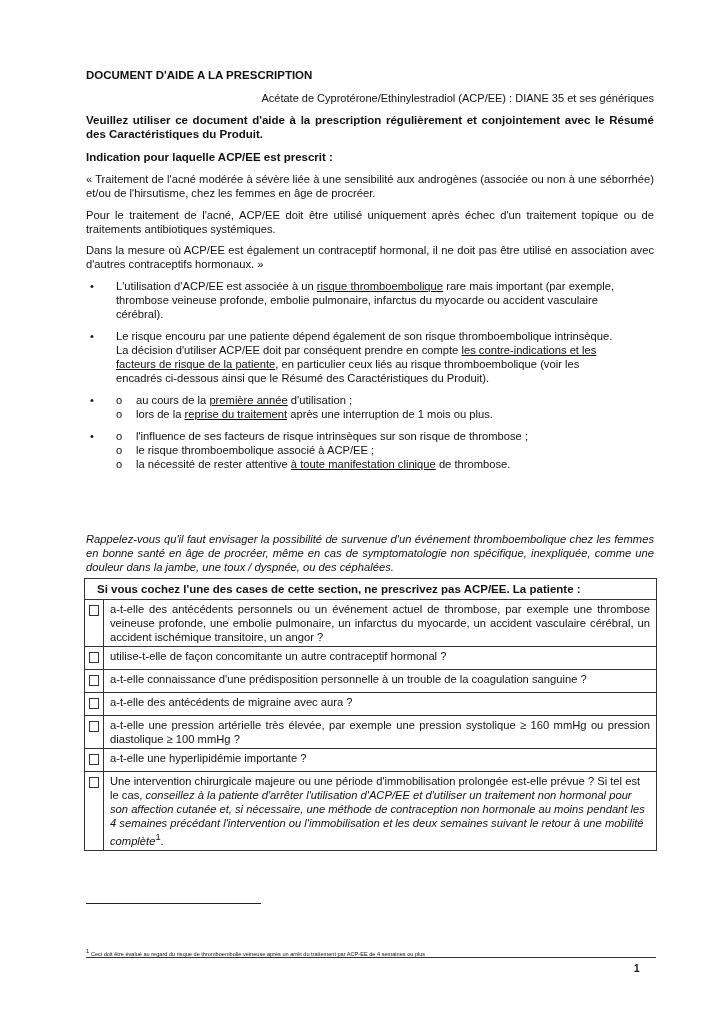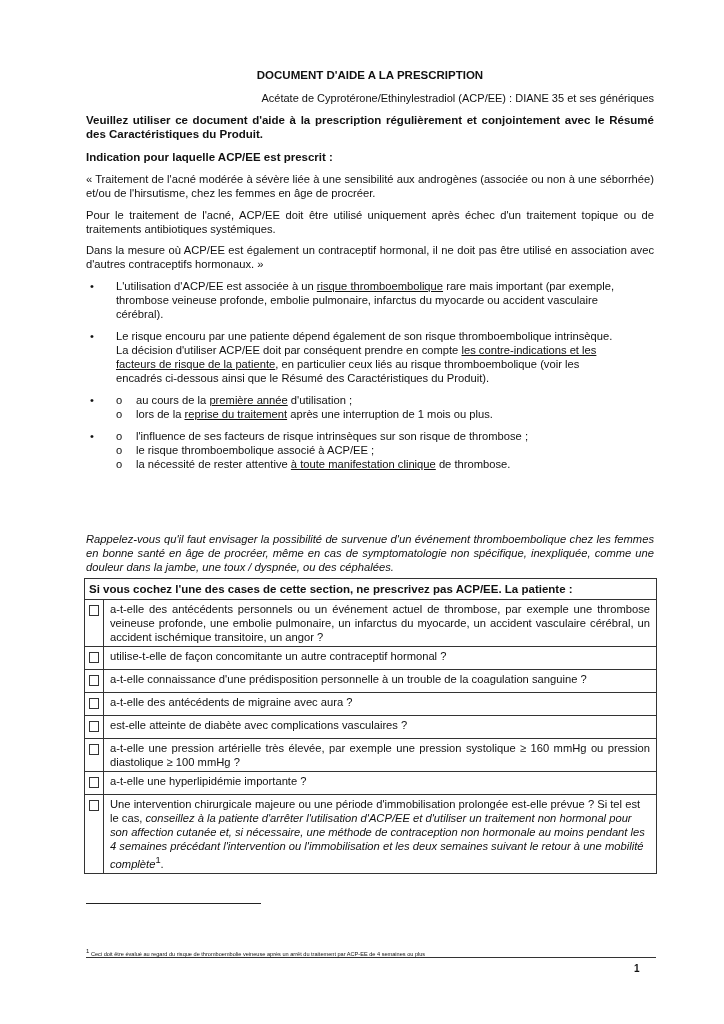--- a/index.html
+++ b/index.html
@@ -1,34 +1,34 @@
 <!DOCTYPE html>
 <html><head>
 <meta charset="utf-8">
 <style>
   html, body { margin: 0; padding: 0; background: #ffffff; }
   body { width: 724px; height: 1024px; position: relative; overflow: hidden;
          font-family: "Liberation Sans", sans-serif; color: #111; font-size: 11.2px; line-height: 14px; }
   .page { position: absolute; left: 86px; top: 0; width: 568px; }
-  .title { position: absolute; top: 68px; left: 0; width: 568px; text-align: center; font-weight: bold; font-size: 11.5px; }
+  .title { position: absolute; top: 68px; left: 0; width: 568px; text-align: left; font-weight: bold; font-size: 11.5px; }
   .subtitle { position: absolute; top: 91px; left: 0; width: 568px; text-align: right; font-weight: normal; font-size: 11px; }
   .intro { position: absolute; top: 113px; left: 0; width: 568px; font-weight: bold; text-align: justify; font-size: 11.5px; }
   .indic-heading { position: absolute; top: 150px; left: 0; font-weight: bold; font-size: 11.5px; }
   .para { position: absolute; left: 0; width: 568px; text-align: justify; }
   .bullets { position: absolute; left: 0; width: 568px; margin: 0; padding: 0; list-style: none; }
   .bullet { position: relative; padding-left: 30px; margin-bottom: 8px; width: 500px; }
   .bullet .dot { position: absolute; left: 4px; top: 0; }
   .sub { list-style: none; margin: 0; padding: 0; }
   .sub li { position: relative; padding-left: 20px; }
   .sub li .o { position: absolute; left: 0; top: 0; }
   u { text-decoration: underline; }
   .reminder { position: absolute; top: 532px; left: 0; width: 568px; font-style: italic; text-align: justify; }
   table.checks { position: absolute; top: 578px; left: -2px; width: 573px; border-collapse: collapse; }
   table.checks td { border: 1.5px solid #333; padding: 2px 6px 2px 6px; vertical-align: top; }
-  table.checks td.hdr { font-weight: bold; font-size: 11.5px; padding: 3px 4px; }
+  table.checks td.hdr { font-weight: bold; font-size: 11.5px; padding: 3px 12px; }
   table.checks td.box { width: 10px; padding: 3px 4px; text-align: center; }
   .cb { display: inline-block; width: 8px; height: 9px; border: 1px solid #333; margin-top: 2px; cursor: pointer; }
   table.checks td.txt { text-align: justify; }
   .fn-rule { position: absolute; top: 903px; left: 0; width: 175px; border-top: 1px solid #222; }
   .footnote { position: absolute; top: 948px; left: 0; width: 568px; font-size: 5.6px; line-height: 7px; }
   .footnote sup { font-size: 6px; }
   .page-rule { position: absolute; top: 957px; left: 0; width: 570px; border-top: 1.5px solid #333; }
   .page-num { position: absolute; top: 962px; left: 548px; font-size: 10px; font-weight: bold; }
 </style>
 </head>
@@ -88,24 +88,20 @@
     <tr>
       <td class="box"><span class="cb"></span></td>
       <td class="txt">a-t-elle connaissance d'une prédisposition personnelle à un trouble de la coagulation sanguine ?</td>
     </tr>
     <tr>
       <td class="box"><span class="cb"></span></td>
       <td class="txt">a-t-elle des antécédents de migraine avec aura ?</td>
     </tr>
     <tr>
       <td class="box"><span class="cb"></span></td>
-      <td class="txt">est-elle atteinte de diabète avec complications vasculaires ?</td>
-    </tr>
-    <tr>
-      <td class="box"><span class="cb"></span></td>
       <td class="txt">a-t-elle une pression artérielle très élevée, par exemple une pression systolique ≥ 160 mmHg ou pression diastolique ≥ 100 mmHg ?</td>
     </tr>
     <tr>
       <td class="box"><span class="cb"></span></td>
       <td class="txt">a-t-elle une hyperlipidémie importante ?</td>
     </tr>
     <tr>
       <td class="box"><span class="cb"></span></td>
       <td class="txt" style="text-align:left"><span>Une intervention chirurgicale majeure ou une période d'immobilisation prolongée est-elle prévue ? Si tel est le cas, </span><i>conseillez à la patiente d'arrêter l'utilisation d'ACP/EE  et d'utiliser un traitement non hormonal pour son affection cutanée et, si nécessaire, une méthode de contraception non hormonale au moins pendant les 4 semaines précédant l'intervention ou l'immobilisation et les deux semaines suivant le retour à une mobilité complète</i><sup>1</sup><span>.</span></td>
     </tr>

